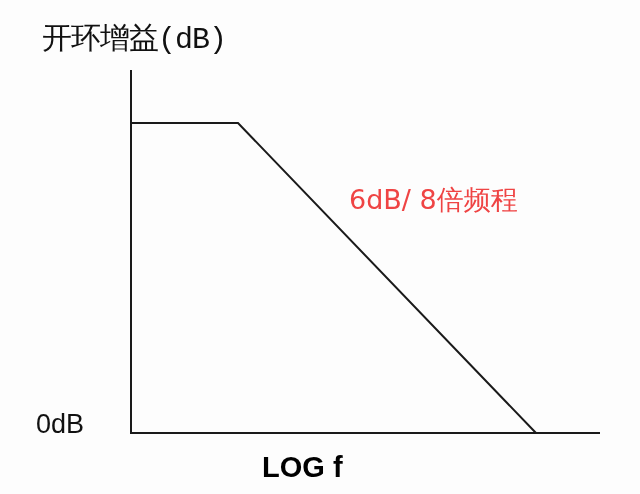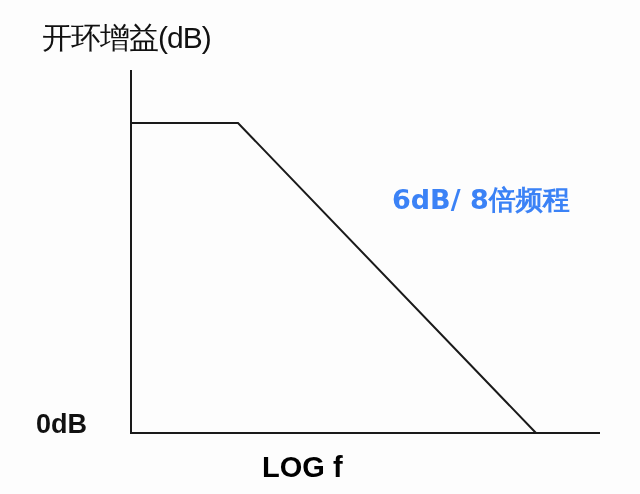--- a/index.html
+++ b/index.html
@@ -1,20 +1,20 @@
 <!DOCTYPE html>
 <html><head>
 <meta charset="utf-8">
 <style>
   html,body{margin:0;padding:0;background:#fdfdfd;}
   body{width:640px;height:494px;position:relative;overflow:hidden;font-family:"DejaVu Sans",sans-serif;}
   svg{position:absolute;left:0;top:0;}
-  .ylabel{position:absolute;left:42px;top:18px;font-family:Liberation Sans, sans-serif;font-size:30px;color:#111;white-space:nowrap;letter-spacing:-1px;}
-  .slope{position:absolute;left:349px;top:182px;font-size:27px;font-weight:bold;color:#3b82f6;white-space:nowrap;margin-left:43px;}
-  .zero{position:absolute;left:36px;top:409px;font-family:"Liberation Sans",sans-serif;font-size:27px;font-weight:bold;color:#111;}
+  .ylabel{position:absolute;left:42px;top:18px;font-family:Liberation Mono, monospace;font-size:30px;color:#111;white-space:nowrap;letter-spacing:-1px;}
+  .slope{position:absolute;left:349px;top:182px;font-size:27px;font-weight:normal;color:#ef4444;white-space:nowrap;}
+  .zero{position:absolute;left:36px;top:409px;font-family:"Liberation Sans",sans-serif;font-size:27px;font-weight:normal;color:#111;}
   .xlabel{position:absolute;left:262px;top:451px;font-family:"Liberation Sans",sans-serif;font-size:29px;font-weight:bold;color:#000000;}
 </style>
 </head>
 <body>
 
 <svg width="640" height="494">
   <line x1="131" y1="70" x2="131" y2="434" stroke="#1a1a1a" stroke-width="2"></line>
   <line x1="130" y1="433" x2="600" y2="433" stroke="#1a1a1a" stroke-width="2"></line>
   <polyline points="131,123 238,123 536,433" fill="none" stroke="#1a1a1a" stroke-width="2"></polyline>
 </svg>

